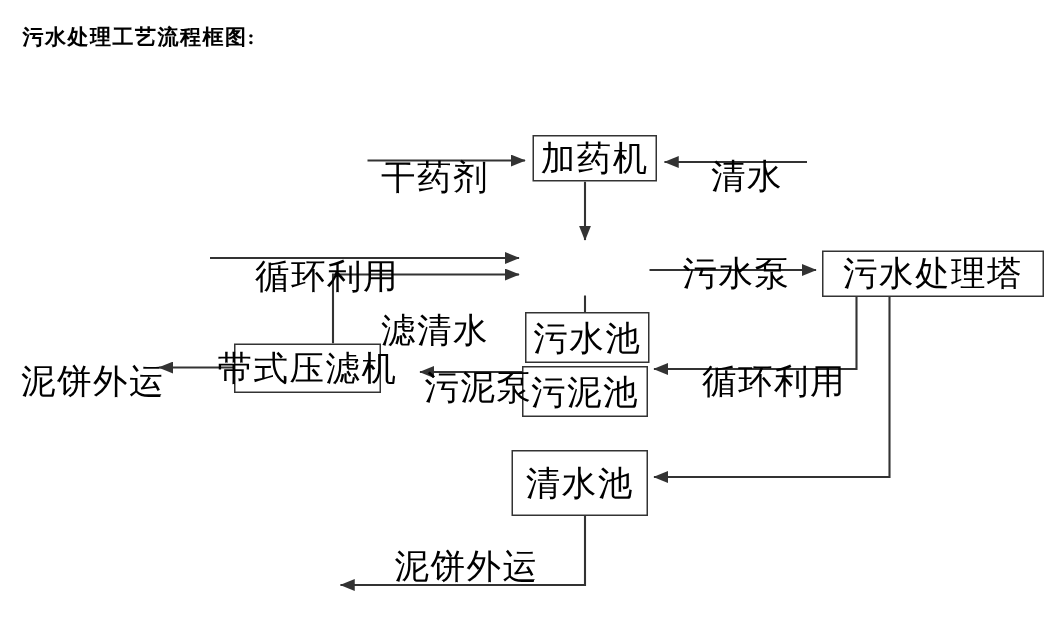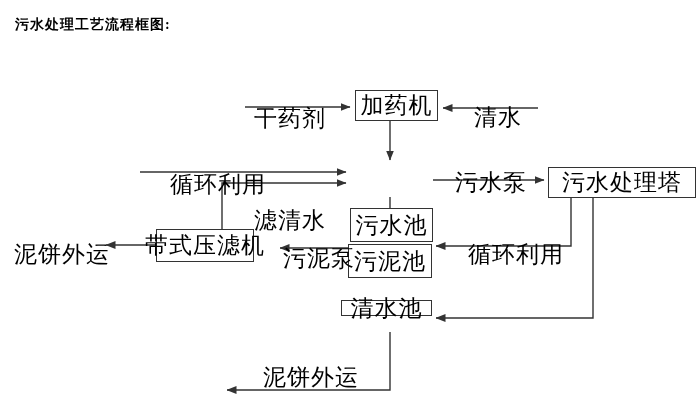--- a/index.html
+++ b/index.html
@@ -49,21 +49,21 @@
     font-size: 23px;
     letter-spacing: 1px;
     z-index: 2;
     white-space: nowrap;
   }
   #n-dosing { left: 355px; top: 90px;  width: 83px;  height: 31px; }
   #n-sewage { left: 350px; top: 163px; width: 83px;  height: 34px; margin-top: 45px; }
   #n-tower  { left: 548px; top: 167px; width: 148px; height: 31px; }
   #n-sludge { left: 348px; top: 227px; width: 84px;  height: 34px; margin-top: 17px; }
   #n-press  { left: 156px; top: 229px; width: 98px; height: 33px; }
-  #n-clean  { left: 341px; top: 300px; width: 91px;  height: 16px; }
+  #n-clean  { left: 341px; top: 300px; width: 91px;  height: 44px; }
   .lbl {
     position: absolute;
     font-size: 23px;
     letter-spacing: 1px;
     white-space: nowrap;
     z-index: 3;
     margin-top: 19px;
   }
   #l-dry      { left: 254px; top: 84px; }
   #l-clean    { left: 474px; top: 83px; }

